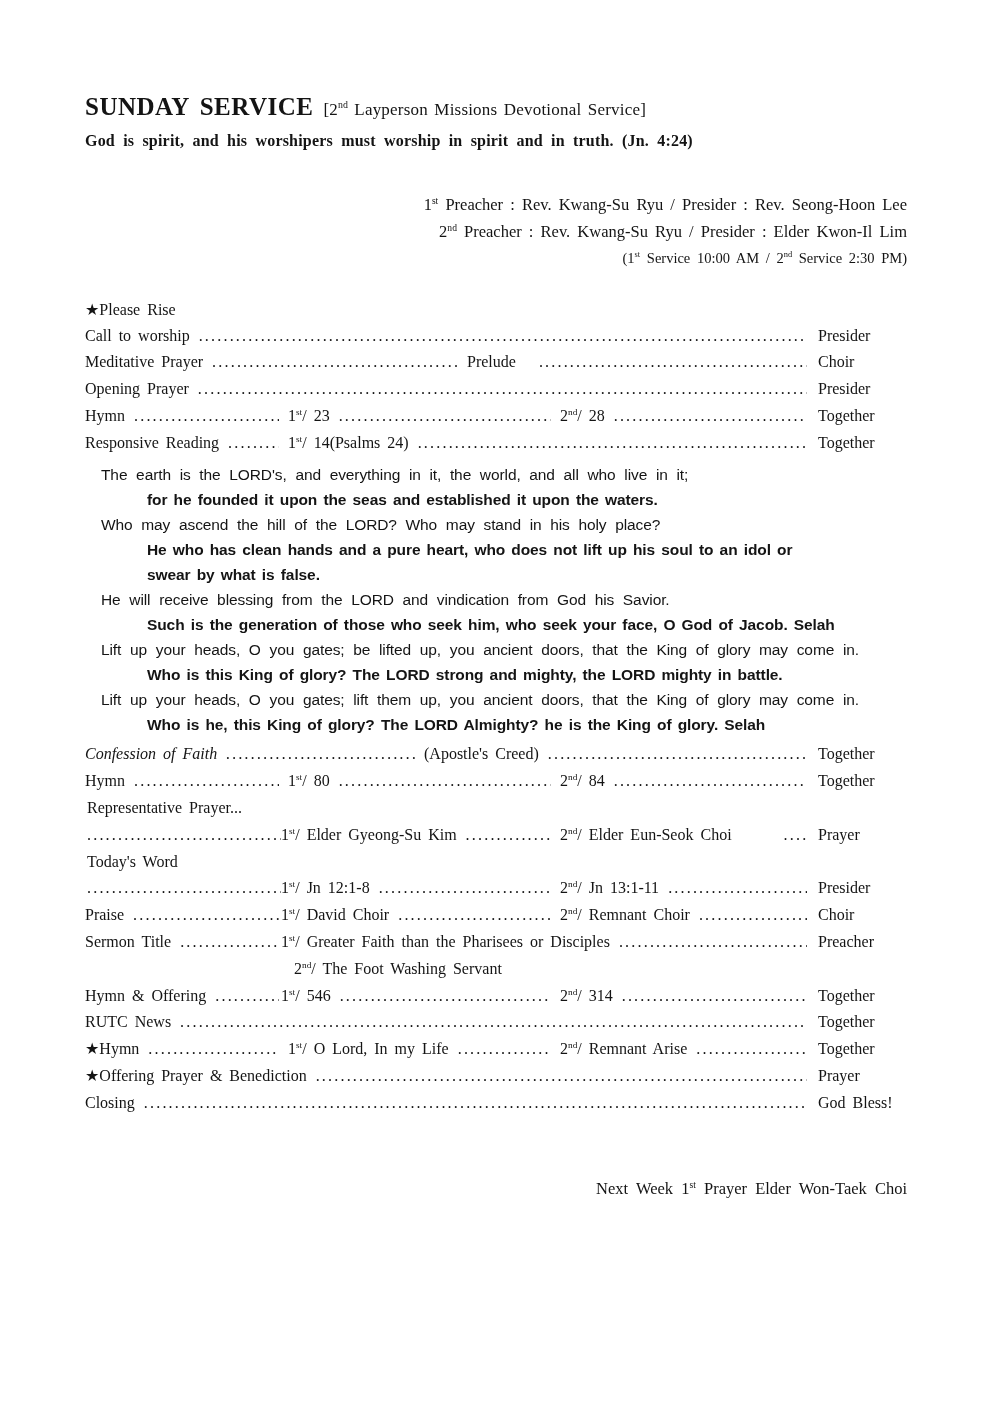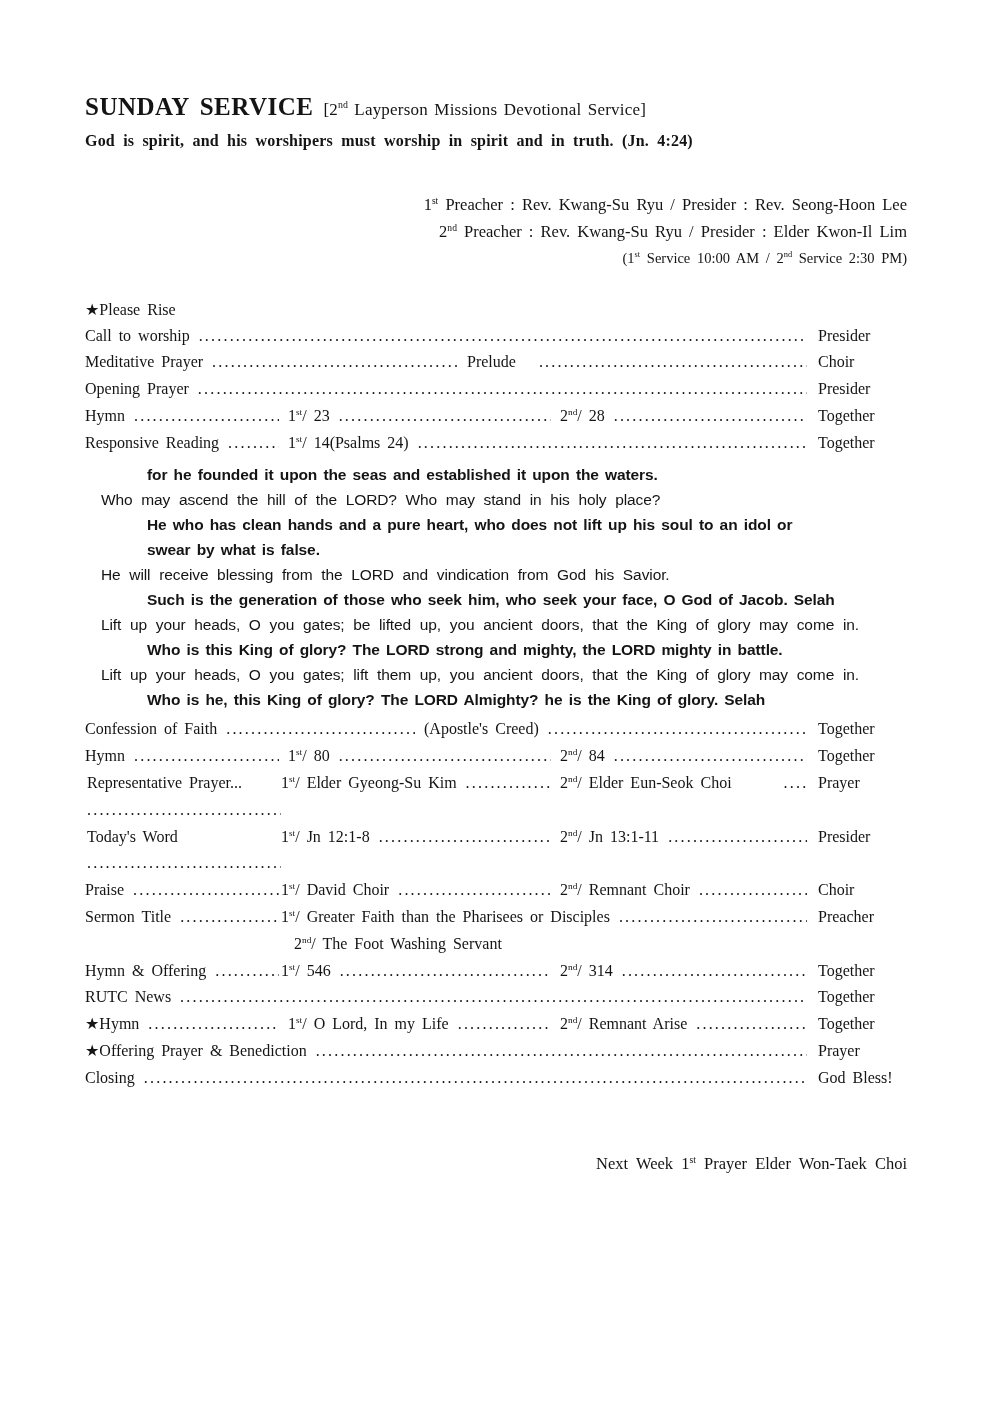--- a/index.html
+++ b/index.html
@@ -15,21 +15,21 @@
   .title{font-size:25px;font-weight:700;letter-spacing:0.5px;word-spacing:4px;}
   .title-tag{font-size:17px;margin-left:10px;letter-spacing:0.2px;word-spacing:2px;}
   .subtitle{font-size:16px;margin-top:7px;word-spacing:4px;letter-spacing:0.2px;font-weight:bold;}
 
   .preachers{margin-top:42px;text-align:right;font-size:16.5px;line-height:26.5px;word-spacing:3px;}
   .preachers .small{font-size:14.5px;}
 
   .please-rise{margin-top:24px;font-size:16px;line-height:27px;word-spacing:3px;}
 
   .oow{font-size:16px;word-spacing:3px;}
-  .row{display:flex;line-height:26.8px;align-items:flex-start;}
+  .row{display:flex;line-height:26.8px;align-items:flex-end;}
   .cell{display:inline-flex;align-items:baseline;overflow:hidden;flex:0 0 auto;}
   .cell.last{flex:1 1 auto;padding-left:9px;}
   .ct{white-space:pre;}
   .dots{flex:1 1 auto;overflow:hidden;white-space:nowrap;letter-spacing:2.2px;margin:0 2px;}
 
   .reading{
     font-family:"Liberation Sans","DejaVu Sans",sans-serif;
     font-size:15.5px;line-height:25px;padding:6px 0 4px 0;
   }
   .rline{padding-left:16px;word-spacing:4.5px;letter-spacing:-0.1px;}
@@ -113,35 +113,36 @@
           <span class="ct"> 1<sup>st</sup>/ 14(Psalms 24) </span>
           <span class="dots">............................................................................................................................................................................................................................................................................................................</span>
         </span>
         <span class="cell last">
           <span class="ct">Together</span>
         </span>
       </div>
     </div>
 
   <div class="reading" id="reading">
+      <div class="rline">The earth is the LORD's, and everything in it, the world, and all who live in it;</div>
       <div class="rline b">for he founded it upon the seas and established it upon the waters.</div>
       <div class="rline">Who may ascend the hill of the LORD? Who may stand in his holy place?</div>
       <div class="rline b">He who has clean hands and a pure heart, who does not lift up his soul to an idol or</div>
       <div class="rline b">swear by what is false.</div>
       <div class="rline">He will receive blessing from the LORD and vindication from God his Savior.</div>
       <div class="rline b">Such is the generation of those who seek him, who seek your face, O God of Jacob. Selah</div>
       <div class="rline">Lift up your heads, O you gates; be lifted up, you ancient doors, that the King of glory may come in.</div>
       <div class="rline b">Who is this King of glory? The LORD strong and mighty, the LORD mighty in battle.</div>
       <div class="rline">Lift up your heads, O you gates; lift them up, you ancient doors, that the King of glory may come in.</div>
       <div class="rline b">Who is he, this King of glory? The LORD Almighty? he is the King of glory. Selah</div>
     </div>
 
   <div class="oow" id="oow2">
       <div class="row">
-        <span class="cell" style="width: 332px;">
+        <span class="cell" style="width: 332px; font-style: italic;">
           <span class="ct">Confession of Faith </span>
           <span class="dots">............................................................................................................................................................................................................................................................................................................</span>
         </span>
         <span class="cell" style="width: 392px;">
           <span class="ct"> (Apostle's Creed) </span>
           <span class="dots">............................................................................................................................................................................................................................................................................................................</span>
         </span>
         <span class="cell last">
           <span class="ct">Together</span>
         </span>

